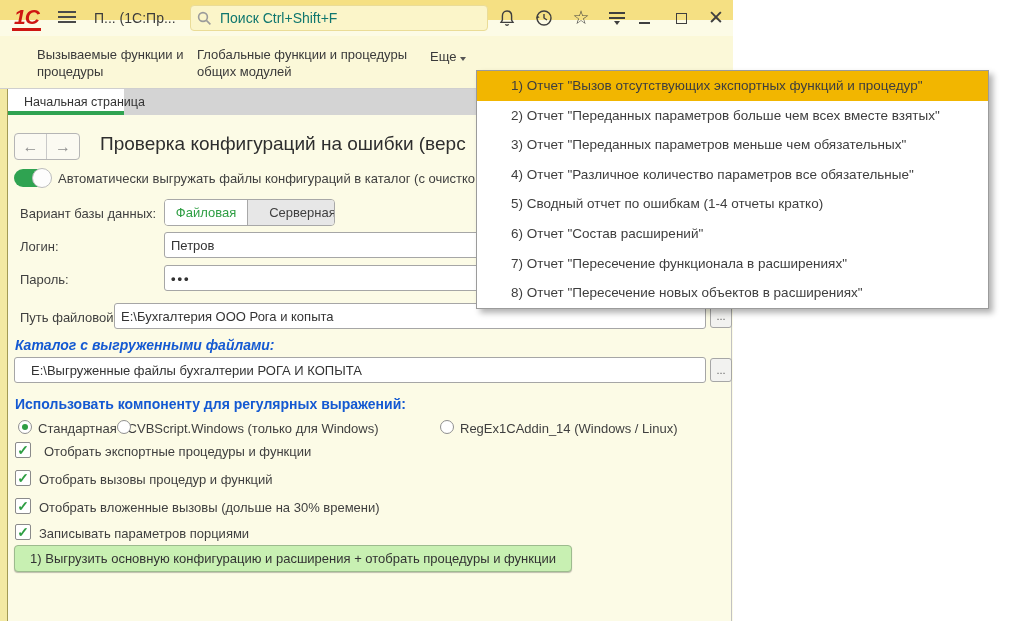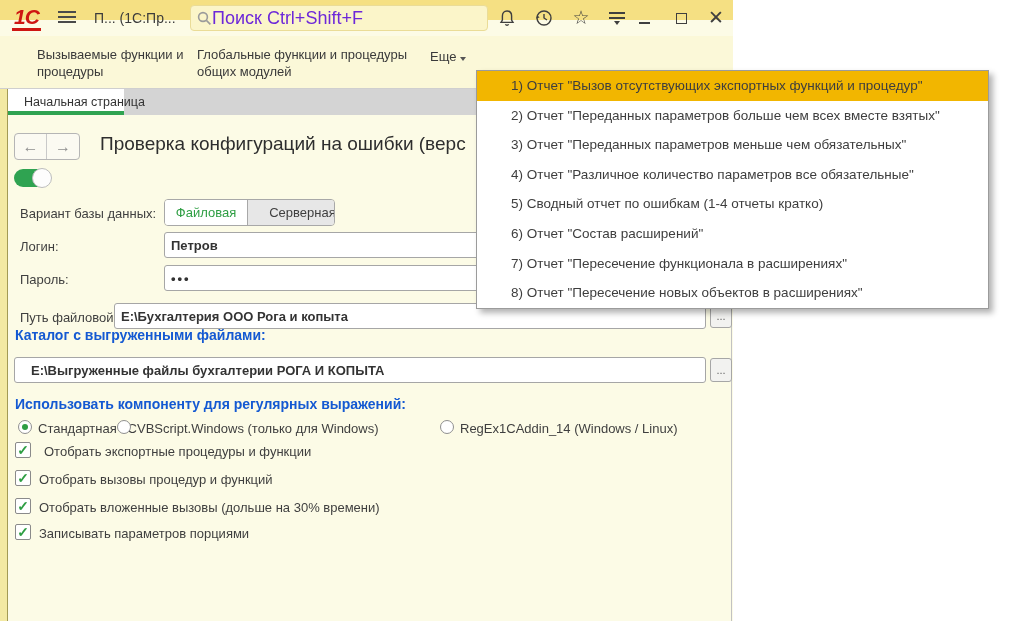--- a/index.html
+++ b/index.html
@@ -16,21 +16,21 @@
   .content  { position:absolute; left:8px; top:115px; width:724px; height:506px; background:#FCFBE6; border-right:1px solid #C2C2C2; }
 
   
   .logo { position:absolute; left:12px; top:5px; font-size:21px; font-weight:800; font-style:italic;
           color:#CE1612; letter-spacing:-1px; border-bottom:3px solid #CE1612; line-height:23px; padding:0 2px;}
   .burger { position:absolute; left:58px; top:11px; width:18px; height:14px; cursor:pointer; }
   .burger i { display:block; height:2px; background:#4A4A4A; margin-bottom:3px; }
   .apptitle { position:absolute; left:94px; top:10px; font-size:14px; color:#3C3C3C; white-space:nowrap; }
   .search { position:absolute; left:190px; top:5px; width:298px; height:26px; background:#FBF5C9;
             border:1px solid #EADC97; border-radius:4px; display:flex; align-items:center; padding-left:6px; }
-  .search .ph { color:#6d28d9; font-size:18px; margin-left:0; white-space:nowrap; }
+  .search .ph { color:#0f766e; font-size:14px; margin-left:8px; white-space:nowrap; }
   .tb-ico { position:absolute; top:7px; width:22px; height:22px; display:flex; align-items:center;
             justify-content:center; color:#3F3F3F; cursor:pointer; }
   .glyph { font-size:19px; line-height:20px; color:#3F3F3F; }
   .menu-arrow-lines { width:16px; height:16px; position:relative; }
   .menu-arrow-lines i { position:absolute; left:0; width:16px; height:2px; background:#3F3F3F; }
   .menu-arrow-lines i:nth-child(1){ top:2px; } .menu-arrow-lines i:nth-child(2){ top:7px; }
   .menu-arrow-lines b { position:absolute; left:5px; top:11px; width:0; height:0;
       border-left:3.5px solid transparent; border-right:3.5px solid transparent; border-top:4px solid #3F3F3F; }
   .ctl-min  { left:633px; } .ctl-max { left:670px; } .ctl-close { left:705px; }
   .ctl-bell { left:496px; } .ctl-hist { left:533px; } .ctl-star { left:570px; } .ctl-menu { left:606px; }
@@ -64,21 +64,21 @@
   .toggle .knob { position:absolute; right:-1px; top:-1px; width:20px; height:20px; background:#FDFDFD;
                   border:1px solid #BDBDBD; border-radius:50%; }
   .toggle-lbl { position:absolute; left:50px; top:56px; font-size:13px; color:#3F3F3F;
                 white-space:nowrap; width:419px; overflow:hidden; }
   .flabel { position:absolute; font-size:13px; color:#3F3F3F; white-space:nowrap; }
   .seg { position:absolute; height:27px; border:1px solid #A8A8A8; border-radius:4px; overflow:hidden; display:flex; }
   .seg .opt { display:flex; align-items:center; justify-content:center; font-size:13px; cursor:pointer; }
   .seg .sel { background:#FFFFFF; color:#2E9E43; border-right:1px solid #A8A8A8; }
   .seg .uns { background:#E7E7E7; color:#3F3F3F;padding-left:23px; }
   .tinput { position:absolute; height:26px; border:1px solid #A6A6A6; border-radius:3px; background:#FFFFFF;
-            font-family:"Liberation Sans", sans-serif; font-size:13px; color:#333; padding:0 6px;font-weight:bold; }
+            font-family:"Liberation Sans", sans-serif; font-size:13px; color:#333; padding:0 6px; }
   .pwd { font-weight:bold; letter-spacing:2px; }
   .browse { position:absolute; width:22px; height:24px; border:1px solid #A6A6A6; border-radius:3px;
             background:#F2F2F0; color:#666; font-size:11px; line-height:20px; text-align:center; cursor:pointer; }
   .bluehead { position:absolute; font-size:14px; font-weight:bold; color:#1459D2; white-space:nowrap; }
   .radio { position:absolute; width:14px; height:14px; border:1px solid #8F8F8F; border-radius:50%;
            background:#fff; cursor:pointer; }
   .radio.checked::after { content:""; position:absolute; left:3px; top:3px; width:6px; height:6px;
            border-radius:50%; background:#2E9E43; }
   .check { position:absolute; width:16px; height:16px; border:1px solid #8A8A8A; border-radius:2px;
            background:#fff; color:#2E9E43; font-size:14px; font-weight:bold; line-height:14px;
@@ -186,38 +186,39 @@
 
       <div class="navgroup">
         <span class="nbtn">←</span>
         <span class="nbtn">→</span>
       </div>
       <div class="pagetitle">Проверка конфигураций на ошибки (верс</div>
 
       <div class="toggle">
           <span class="knob"></span>
         </div>
+      <div class="toggle-lbl">Автоматически выгружать файлы конфигураций в каталог (с очистко</div>
 
       <div class="flabel" style="left:12px; top:91px;">Вариант базы данных:</div>
       <div class="seg" style="left:156px; top:84px;">
         <span class="opt sel" style="width:83px;">Файловая</span>
         <span class="opt uns" style="width:86px;">Серверная</span>
       </div>
 
       <div class="flabel" style="left:12px; top:124px;">Логин:</div>
       <input class="tinput" style="left: 156px; top: 117px; width: 542px;" readonly="" value="Петров">
 
       <div class="flabel" style="left:12px; top:157px;">Пароль:</div>
       <input class="tinput pwd" style="left: 156px; top: 150px; width: 542px;" readonly="" value="•••">
 
       <div class="flabel" style="left:12px; top:195px;">Путь файловой базы:</div>
       <input class="tinput" style="left: 106px; top: 188px; width: 592px;" readonly="" value="E:\Бухгалтерия ООО Рога и копыта">
       <button class="browse" style="left:702px; top:189px;">...</button>
 
-      <div class="bluehead" style="left:7px; top:212px;">Каталог с выгруженными файлами:</div>
+      <div class="bluehead" style="left:7px; top:222px;font-style:italic;">Каталог с выгруженными файлами:</div>
       <input class="tinput" style="left: 6px; top: 242px; width: 692px; padding-left: 16px;" readonly="" value="E:\Выгруженные файлы бухгалтерии РОГА И КОПЫТА">
       <button class="browse" style="left:702px; top:243px;">...</button>
 
       <div class="bluehead" style="left:7px; top:281px;">Использовать компоненту для регулярных выражений:</div>
 
       <span class="radio checked" style="left:10px; top:305px;"></span>
       <div class="flabel" style="left:30px; top:306px;">Стандартная 1С</div>
       <span class="radio" style="left:109px; top:305px;"></span>
       <div class="flabel" style="left:129px; top:306px;">VBScript.Windows (только для Windows)</div>
       <span class="radio" style="left:432px; top:305px;"></span>
@@ -225,20 +226,21 @@
 
       <span class="check" style="left:7px; top:327px;">✓</span>
       <div class="flabel" style="left:36px; top:329px;">Отобрать экспортные процедуры и функции</div>
       <span class="check" style="left:7px; top:355px;">✓</span>
       <div class="flabel" style="left:31px; top:357px;">Отобрать вызовы процедур и функций</div>
       <span class="check" style="left:7px; top:383px;">✓</span>
       <div class="flabel" style="left:31px; top:385px;">Отобрать вложенные вызовы (дольше на 30% времени)</div>
       <span class="check" style="left:7px; top:409px;">✓</span>
       <div class="flabel" style="left:31px; top:411px;">Записывать параметров порциями</div>
 
+      <div class="bigbtn btn-green" style="top:430px;">1) Выгрузить основную конфигурацию и расширения + отобрать процедуры и функции</div>
     </div>
   </div>
 
   <div class="dropdown">
     <div class="dd-item selected">1) Отчет "Вызов отсутствующих экспортных функций и процедур"</div>
     <div class="dd-item">2) Отчет "Переданных параметров больше чем всех вместе взятых"</div>
     <div class="dd-item">3) Отчет "Переданных параметров меньше чем обязательных"</div>
     <div class="dd-item">4) Отчет "Различное количество параметров все обязательные"</div>
     <div class="dd-item">5) Сводный отчет по ошибкам (1-4 отчеты кратко)</div>
     <div class="dd-item">6) Отчет "Состав расширений"</div>

